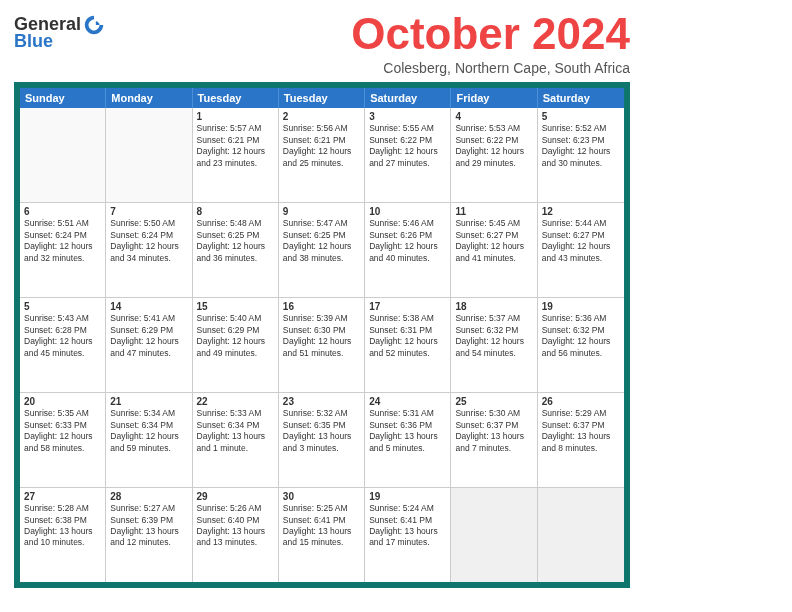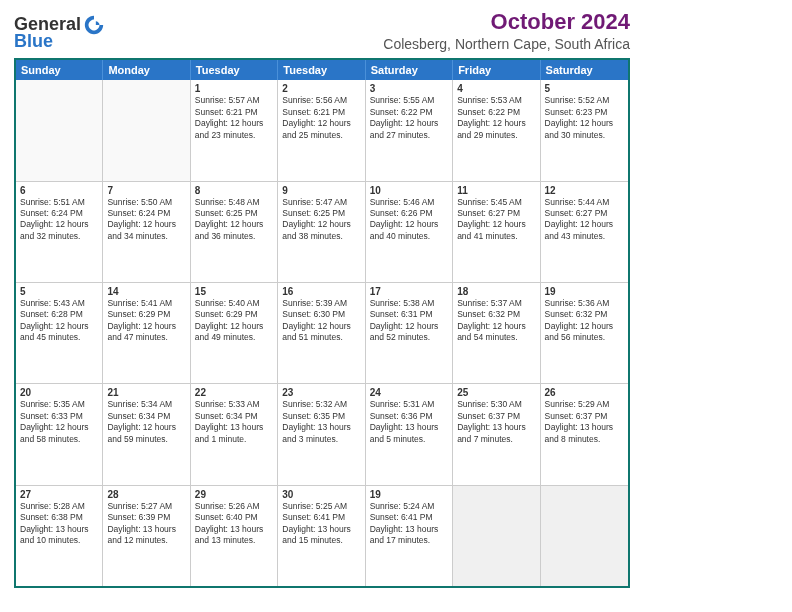--- a/index.html
+++ b/index.html
@@ -36,35 +36,35 @@
     }
     .logo-icon {
       width: 22px;
       height: 22px;
       margin-left: 2px;
     }
     .title-area {
       text-align: right;
     }
     .month-title {
-      font-size: 22px;
-      font-weight: bold;
-      color: #701a75;
+      font-size: 44px;
+      font-weight: bold;
+      color: #ef4444;
       line-height: 1.1;
     }
     .location {
       font-size: 14px;
       color: #555;
       margin-top: 2px;
     }
     .calendar {
       flex: 1;
       display: flex;
       flex-direction: column;
-      border: 2px solid #0f766e;
+      border: 6px solid #0f766e;
     }
     .cal-header {
       display: grid;
       grid-template-columns: repeat(7, 1fr);
       background: #2a75c7;
     }
     .cal-header-cell {
       color: #fff;
       font-size: 11px;
       font-weight: bold;

